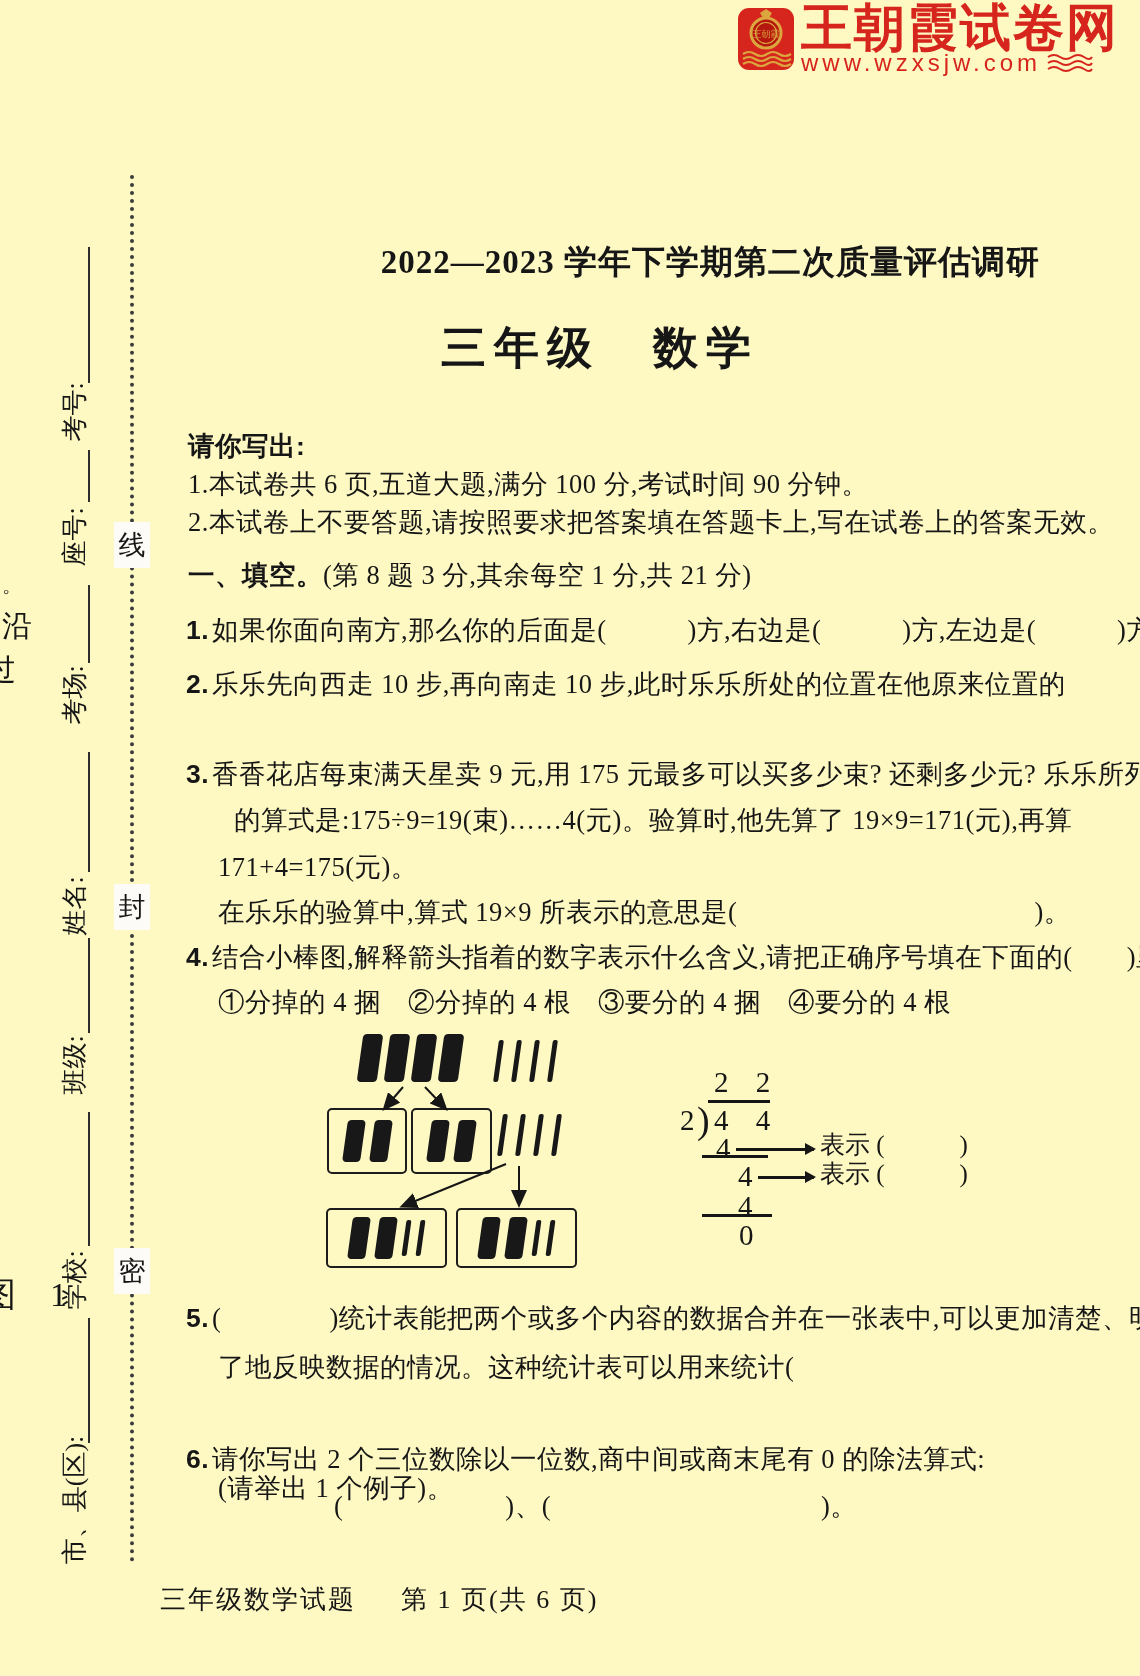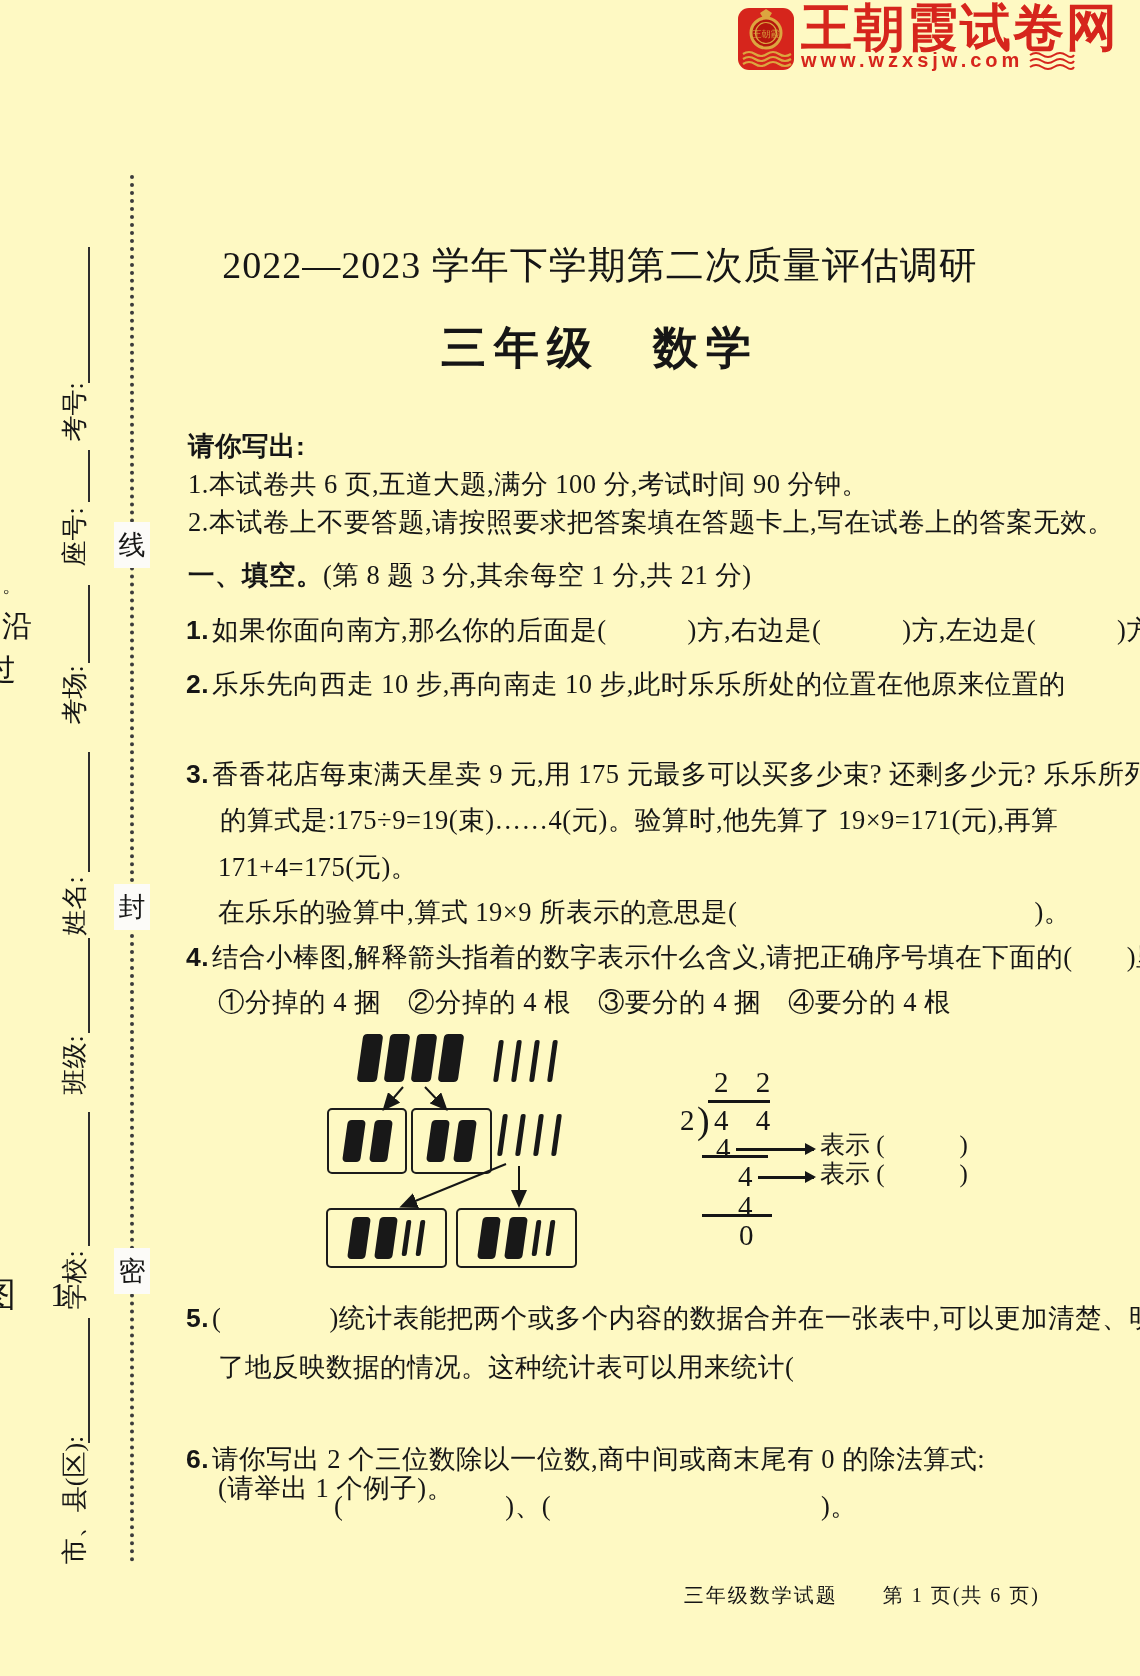--- a/index.html
+++ b/index.html
@@ -6,37 +6,37 @@
   .page{position:relative;width:1140px;height:1676px;background:#fef9c3;overflow:hidden;
         font-family:"Liberation Serif", serif;color:#161616;}
 
   
   .logo{position:absolute;left:738px;top:8px;display:flex;}
   .logo-icon{display:block;}
   .logo-texts{margin-left:7px;}
   .logo-name{font-family:"Liberation Sans",sans-serif;font-weight:bold;font-size:51px;line-height:40px;
              letter-spacing:2px;color:#d6251c;}
   .logo-url-row{display:flex;align-items:center;margin-top:1px;}
-  .logo-url{font-family:"Liberation Sans",sans-serif;font-weight:bold;font-size:20px;
+  .logo-url{font-family:"Liberation Sans",sans-serif;font-weight:normal;font-size:24px;
             letter-spacing:4px;color:#d6251c;text-align:right;}
   .logo-waves{margin-left:6px;}
 
   
   .seal-dotted{position:absolute;left:130px;top:175px;height:1388px;width:0;
                border-left:4px dotted #3c3c3c;}
   .seal-char{position:absolute;left:114px;width:36px;text-align:center;font-size:27px;
              background:#fcfbf8;padding:5px 0;}
   .seal-label{position:absolute;left:74px;transform:translate(-50%,-50%) rotate(-90deg);
               transform-origin:center;white-space:nowrap;font-size:26px;}
   .seal-line{position:absolute;left:88px;width:2px;background:#2e2e2e;}
   .edge-frag{position:absolute;font-size:30px;}
 
   
-  .title{position:absolute;left:160px;top:240px;width:880px;text-align:center;
-         font-size:38px;font-weight:normal;letter-spacing:1px;}
+  .title{position:absolute;left:160px;top:240px;width:880px;text-align:right;
+         font-size:33px;font-weight:bold;letter-spacing:1px;}
   .subtitle{position:absolute;left:160px;top:318px;width:880px;text-align:center;
             font-family:"Liberation Sans",sans-serif;font-size:45px;font-weight:bold;letter-spacing:8px;}
 
   
   .line{position:absolute;white-space:pre;font-size:26.5px;letter-spacing:0.5px;}
   .qnum{font-family:"Liberation Sans",sans-serif;font-weight:bold;margin-right:3px;}
   .bold-head{font-family:"Liberation Sans",sans-serif;font-weight:bold;}
 
   
   .sticks{position:absolute;left:300px;top:1032px;width:290px;height:240px;}
@@ -54,22 +54,22 @@
   .division{position:absolute;left:678px;top:1060px;width:300px;height:200px;font-size:29px;}
   .dv{position:absolute;white-space:pre;}
   .dvrule{position:absolute;height:3px;background:#161616;}
   .harrow{position:absolute;height:2.5px;background:#161616;}
   .harrow::after{content:"";position:absolute;right:-2px;top:-5.5px;
                  border-left:11px solid #161616;border-top:6px solid transparent;
                  border-bottom:6px solid transparent;}
   .dvlabel{font-size:25px;}
 
   
-  .footer{position:absolute;left:160px;top:1582px;width:880px;text-align:right;
-          font-size:20px;letter-spacing:2px;}
+  .footer{position:absolute;left:160px;top:1582px;width:880px;text-align:left;
+          font-size:26px;letter-spacing:2px;}
   .footer-right{margin-left:45px;}
 </style>
 </head>
 <body>
 
 <div class="page">
 
   <div class="logo">
     <svg class="logo-icon" width="56" height="62" viewBox="0 0 56 62">
       <rect x="0" y="0" width="56" height="62" rx="11" fill="#d6251c"></rect>
@@ -134,21 +134,21 @@
   <div class="line" style="left:188px;top:466px">1.本试卷共 6 页,五道大题,满分 100 分,考试时间 90 分钟。</div>
   <div class="line" style="left:188px;top:504px">2.本试卷上不要答题,请按照要求把答案填在答题卡上,写在试卷上的答案无效。</div>
 
   <div class="line" style="left:188px;top:557px"><span class="bold-head">一、填空。</span><span>(第 8 题 3 分,其余每空 1 分,共 21 分)</span></div>
 
   <div class="line" style="left:186px;top:612px"><span class="qnum">1.</span><span>如果你面向南方,那么你的后面是(　　　)方,右边是(　　　)方,左边是(　　　)方。</span></div>
 
   <div class="line" style="left:186px;top:666px"><span class="qnum">2.</span><span>乐乐先向西走 10 步,再向南走 10 步,此时乐乐所处的位置在他原来位置的</span></div>
 
   <div class="line" style="left:186px;top:756px"><span class="qnum">3.</span><span>香香花店每束满天星卖 9 元,用 175 元最多可以买多少束? 还剩多少元? 乐乐所列</span></div>
-  <div class="line" style="left:220px;top:802px">的算式是:175÷9=19(束)……4(元)。验算时,他先算了 19×9=171(元),再算</div>
+  <div class="line" style="left:234px;top:802px">的算式是:175÷9=19(束)……4(元)。验算时,他先算了 19×9=171(元),再算</div>
   <div class="line" style="left:218px;top:849px">171+4=175(元)。</div>
   <div class="line" style="left:218px;top:894px">在乐乐的验算中,算式 19×9 所表示的意思是(　　　　　　　　　　　)。</div>
 
   <div class="line" style="left:186px;top:939px"><span class="qnum">4.</span><span>结合小棒图,解释箭头指着的数字表示什么含义,请把正确序号填在下面的(　　)里。</span></div>
   <div class="line" style="left:218px;top:984px">①分掉的 4 捆　②分掉的 4 根　③要分的 4 捆　④要分的 4 根</div>
 
   <div class="sticks">
     <div class="sgroup" style="left:60px;top:2px">
         <div class="bundle"></div>
         <div class="bundle"></div>

